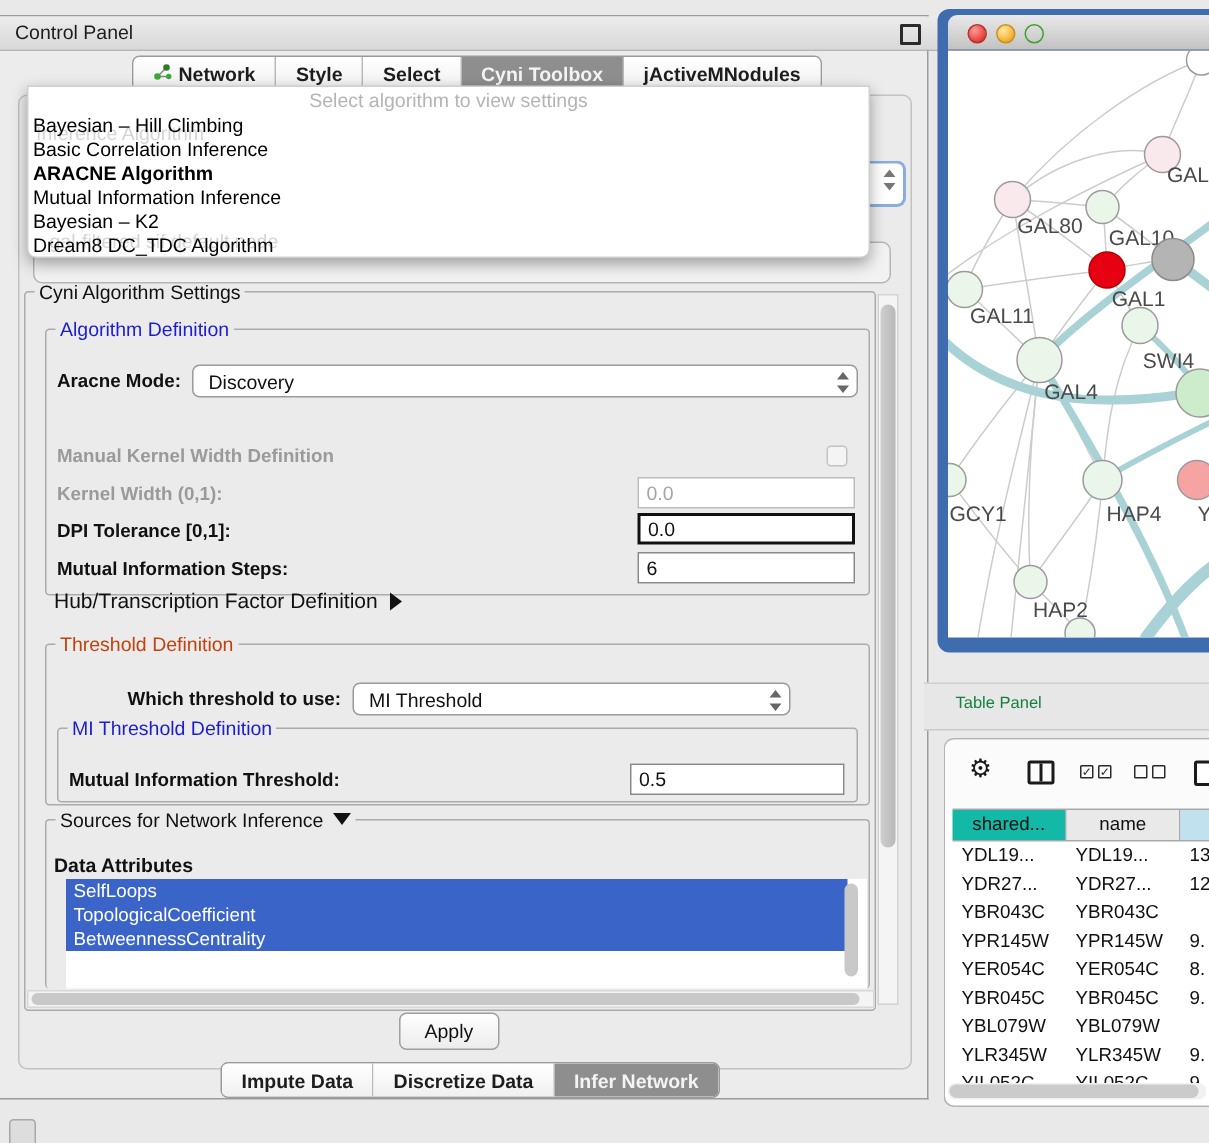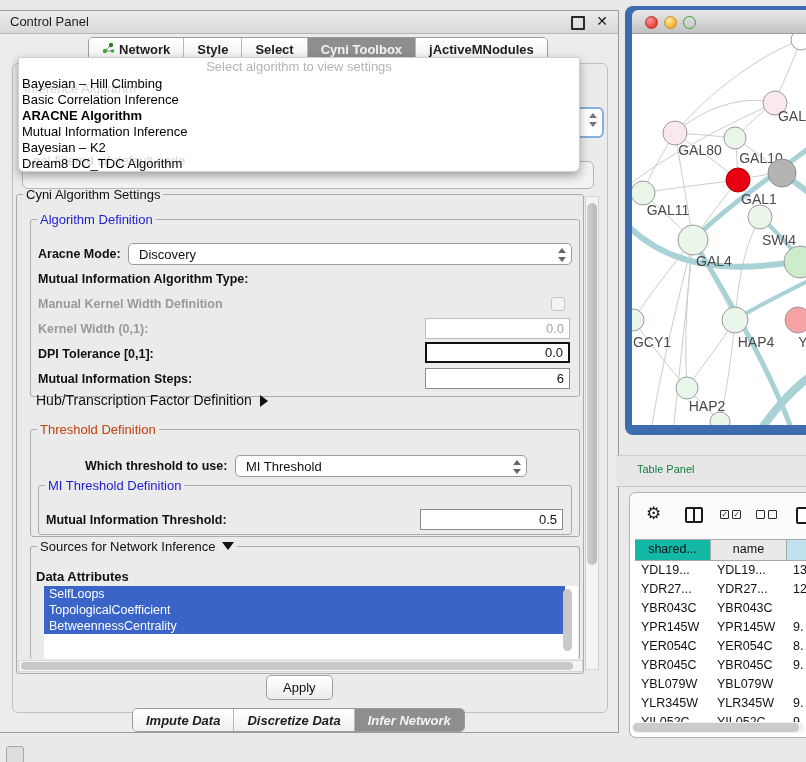--- a/index.html
+++ b/index.html
@@ -3,21 +3,21 @@
 <meta charset="utf-8">
 <style>
   html,body{margin:0;padding:0;}
   body{font-family:"Liberation Sans","DejaVu Sans",sans-serif;background:#e9e9e9;}
   #screen{position:relative;width:806px;height:762px;overflow:hidden;background:#e9e9e9;}
 
   
   .win{position:absolute;left:0;top:10px;width:619px;height:723px;background:#ececec;
        border:1px solid #9b9b9b;border-left:none;box-sizing:border-box;}
   .titlebar{position:absolute;left:0;top:0;width:100%;height:22px;
-       background:linear-gradient(#ececec,#d8d8d8);border-bottom:1px solid #b5b5b5;}
+       background:linear-gradient(#ececec,#d8d8d8);border-bottom:1px solid #b5b5b5;padding-left:29px;}
   .titlebar .title{position:absolute;left:10px;top:3px;font-size:13px;color:#1c1c1c;}
   .tb-float{position:absolute;right:33px;top:5px;width:10px;height:10px;border:2px solid #2a2a2a;border-radius:1px;}
   .tb-close{position:absolute;right:10px;top:2px;font-size:14px;font-weight:700;color:#1a1a1a;}
 
   
   .seg-control{position:absolute;display:flex;height:22px;border:1px solid #9a9a9a;border-radius:5px;
        overflow:hidden;background:#fff;}
   .seg{display:flex;align-items:center;gap:4px;padding:0 13px;font-size:13px;font-weight:600;color:#1d1d1d;
        background:linear-gradient(#ffffff,#f0f0f0);border-right:1px solid #b9b9b9;white-space:nowrap;}
   .seg:last-child{border-right:none;}
@@ -39,21 +39,21 @@
   .combo{position:absolute;height:22px;background:#fff;border:1px solid #9a9a9a;border-radius:5px;
        box-sizing:border-box;font-size:13px;color:#111;}
   .combo .cv{position:absolute;left:10px;top:3px;}
   .stepper{position:absolute;right:6px;top:4px;width:8px;height:14px;}
   .stepper:before{content:"";position:absolute;left:1px;top:0;border-left:4px solid transparent;
        border-right:4px solid transparent;border-bottom:5px solid #666;}
   .stepper:after{content:"";position:absolute;left:1px;bottom:0;border-left:4px solid transparent;
        border-right:4px solid transparent;border-top:5px solid #666;}
 
   .tfield{position:absolute;height:21px;background:#fff;border:1px solid #8a8a8a;box-sizing:border-box;
-       font-size:13px;color:#111;text-align:right;padding:0 5px;font-family:"Liberation Sans",sans-serif;width:145px;}
+       font-size:13px;color:#111;text-align:left;padding:0 5px;font-family:"Liberation Sans",sans-serif;width:145px;}
   .tfield.dis{border:1px solid #bcbcbc;color:#a5a5a5;}
   .tfield.foc{border:2px solid #111;}
 
   .chk{position:absolute;width:12px;height:12px;border:1px solid #c3c3c3;border-radius:3px;background:#f4f4f4;}
 
   .arrow-r{display:inline-block;width:0;height:0;border-top:6px solid transparent;border-bottom:6px solid transparent;
        border-left:8px solid #111;margin-left:8px;vertical-align:-2px;}
   .arrow-d{display:inline-block;width:0;height:0;border-left:6px solid transparent;border-right:6px solid transparent;
        border-top:8px solid #111;margin-left:6px;vertical-align:1px;}
 
@@ -172,21 +172,20 @@
     </div>
 
     <div class="fs" style="left:30px;top:208px;width:550px;height:178px;">
       <span class="lg blue">Algorithm Definition</span>
     </div>
     <span class="flabel" style="left:38px;top:236px;">Aracne Mode:</span>
     <div class="combo" style="left:128px;top:232px;width:444px;">
       <span class="cv">Discovery</span>
       <span class="stepper"></span>
     </div>
-    <span class="flabel" style="left:38px;top:261px;">Mutual Information Algorithm Type:</span>
     <span class="flabel dis" style="left:38px;top:286px;">Manual Kernel Width Definition</span>
     <span class="chk" style="left:551px;top:286px;"></span>
     <span class="flabel dis" style="left:38px;top:311px;">Kernel Width (0,1):</span>
     <input class="tfield dis" style="left: 425px; top: 307px;" readonly="" value="0.0">
     <span class="flabel" style="left:38px;top:336px;">DPI Tolerance [0,1]:</span>
     <input class="tfield foc" style="left: 425px; top: 331px;" readonly="" value="0.0">
     <span class="flabel" style="left:38px;top:361px;">Mutual Information Steps:</span>
     <input class="tfield" style="left: 425px; top: 357px;" readonly="" value="6">
 
     <span class="flabel" style="left:36px;top:381px;font-weight:400;font-size:14px;">
@@ -222,21 +221,21 @@
         <div class="th"></div>
       </div>
     <div class="sh">
         <div class="th"></div>
       </div>
 
     <div class="btn" style="left:266px;top:664px;">
       <span>Apply</span>
     </div>
 
-    <div class="seg-control" style="left:132px;top:697px;font-style:italic;" id="bottom-tabbar">
+    <div class="seg-control" style="left:147px;top:697px;" id="bottom-tabbar">
         <div class="seg">
           <span>Impute Data</span>
         </div>
         <div class="seg">
           <span>Discretize Data</span>
         </div>
         <div class="seg sel">
           <span>Infer Network</span>
         </div>
       </div>

